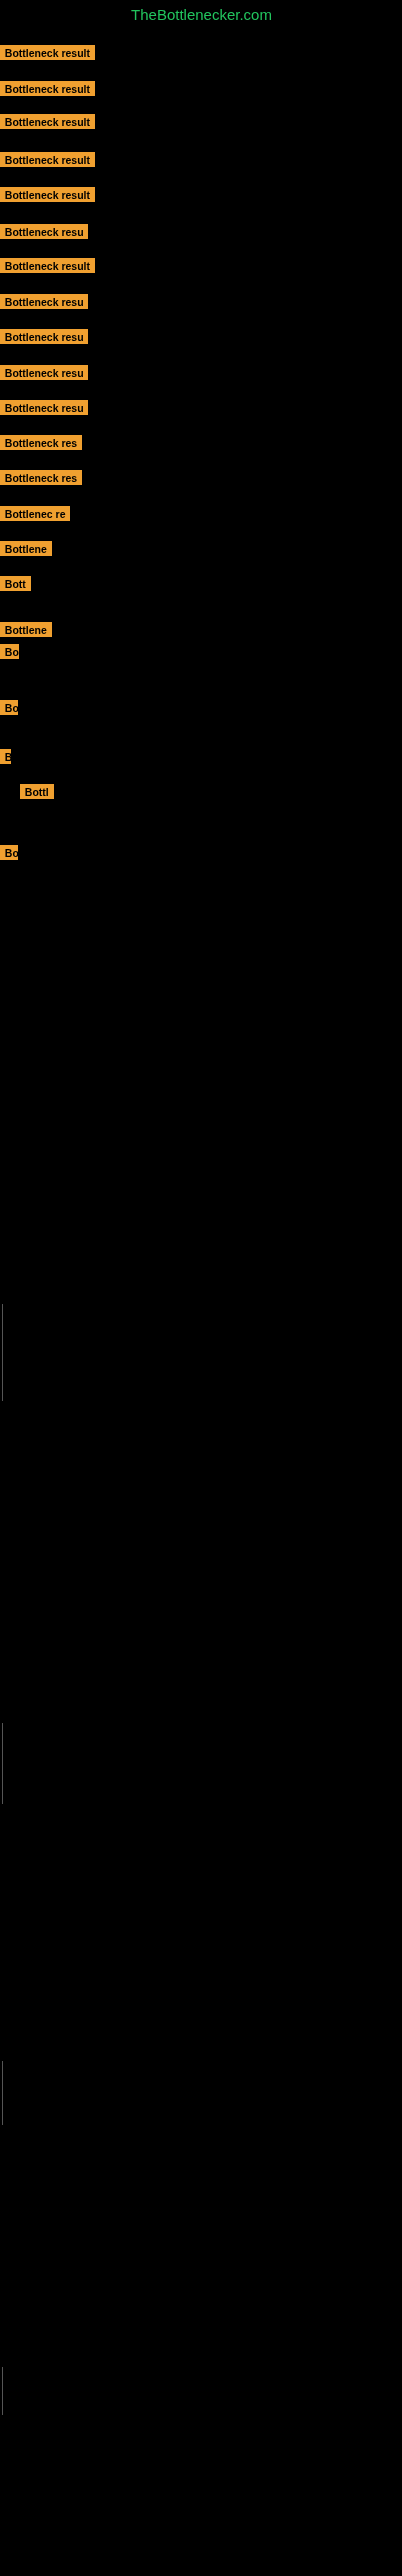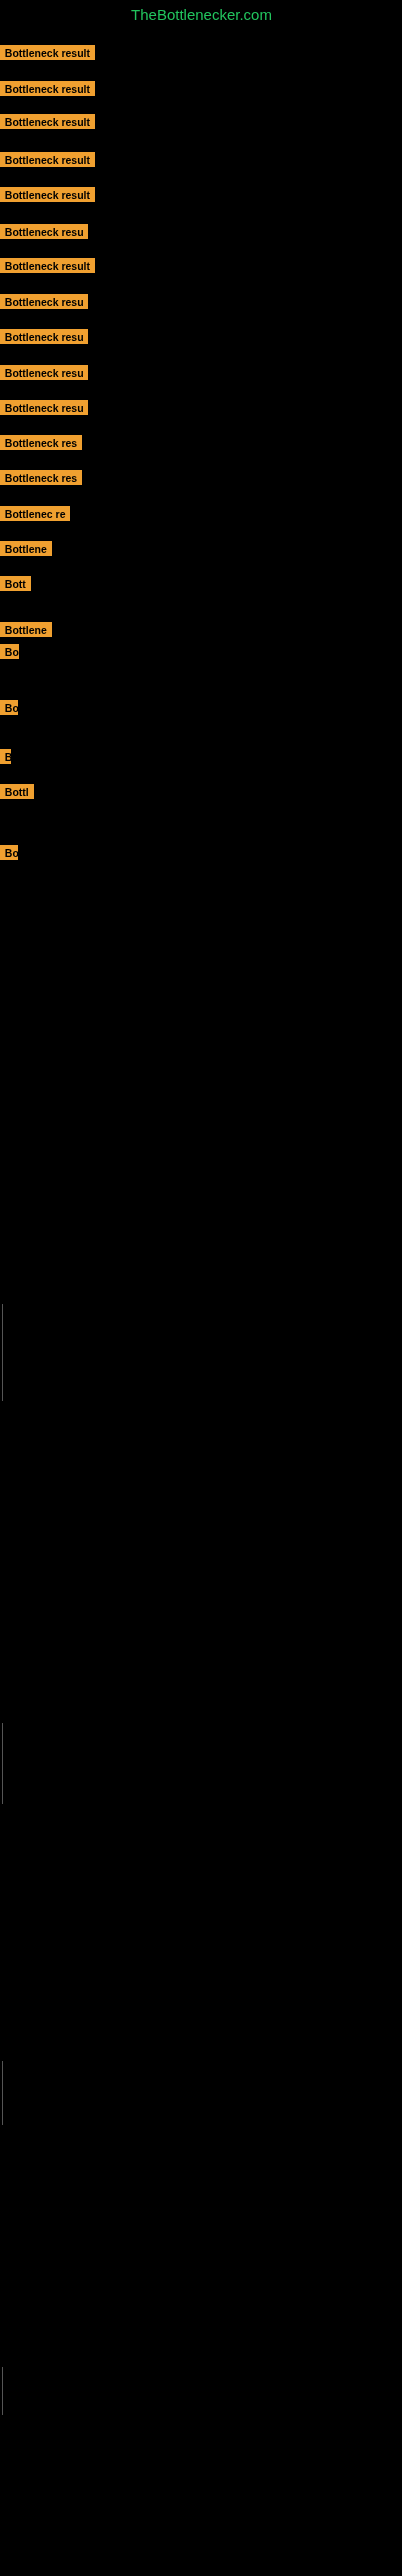--- a/index.html
+++ b/index.html
@@ -60,19 +60,19 @@
 <div class="badge-row" style="top: 400px; max-width: 101px;"><span class="bottleneck-badge" style="max-width: 101px;">Bottleneck resu</span></div>
 <div class="badge-row" style="top: 435px; max-width: 90px;"><span class="bottleneck-badge" style="max-width: 90px;">Bottleneck res</span></div>
 <div class="badge-row" style="top: 470px; max-width: 89px;"><span class="bottleneck-badge" style="max-width: 89px;">Bottleneck res</span></div>
 <div class="badge-row" style="top: 506px; max-width: 79px;"><span class="bottleneck-badge" style="max-width: 79px;">Bottlenec re</span></div>
 <div class="badge-row" style="top: 541px; max-width: 64px;"><span class="bottleneck-badge" style="max-width: 64px;">Bottlene</span></div>
 <div class="badge-row" style="top: 576px; max-width: 34px;"><span class="bottleneck-badge" style="max-width: 34px; text-align: right;">Bott</span></div>
 <div class="badge-row" style="top: 622px; max-width: 56px;"><span class="bottleneck-badge" style="max-width: 56px;">Bottlene</span></div>
 <div class="badge-row" style="top: 644px; max-width: 19.3px;"><span class="bottleneck-badge" style="max-width: 19.3px;">Bo</span></div>
 <div class="badge-row" style="top: 700px; max-width: 17.7px;"><span class="bottleneck-badge" style="max-width: 17.7px;">Bo</span></div>
 <div class="badge-row" style="top: 749px; max-width: 11.3px;"><span class="bottleneck-badge" style="max-width: 11.3px;">B</span></div>
-<div class="badge-row" style="top: 784px; max-width: 37px;"><span class="bottleneck-badge" style="max-width: 37px;">Bottl</span></div>
+<div class="badge-row" style="top: 784px; max-width: 37px; margin-left: 20px;"><span class="bottleneck-badge" style="max-width: 37px;">Bottl</span></div>
 <div class="badge-row" style="top: 845px; max-width: 17.7px;"><span class="bottleneck-badge" style="max-width: 17.7px;">Bo</span></div>
 <div class="vertical-line" style="top: 1304px; height: 97px;"></div>
 <div class="vertical-line" style="top: 1723px; height: 81px;"></div>
 <div class="vertical-line" style="top: 2061px; height: 64px;"></div>
 <div class="vertical-line" style="top: 2367px; height: 48px;"></div>
 
 
 </body></html>

